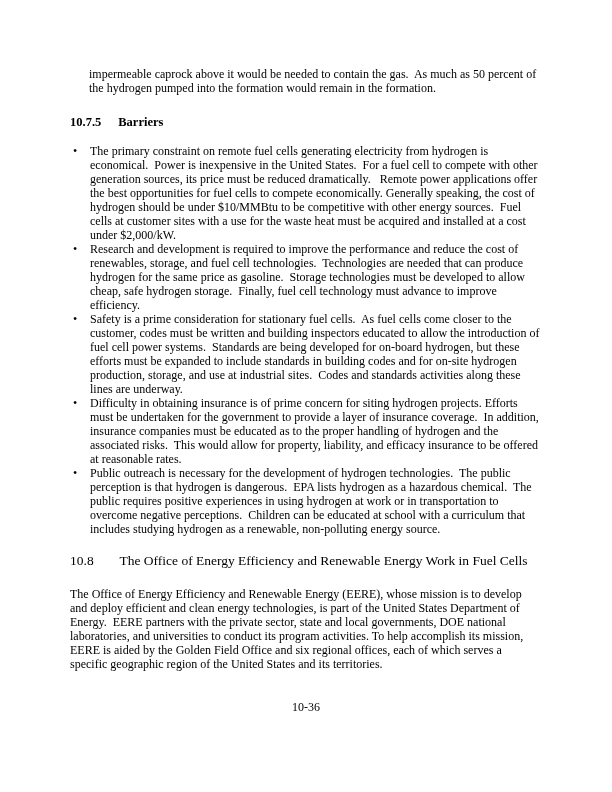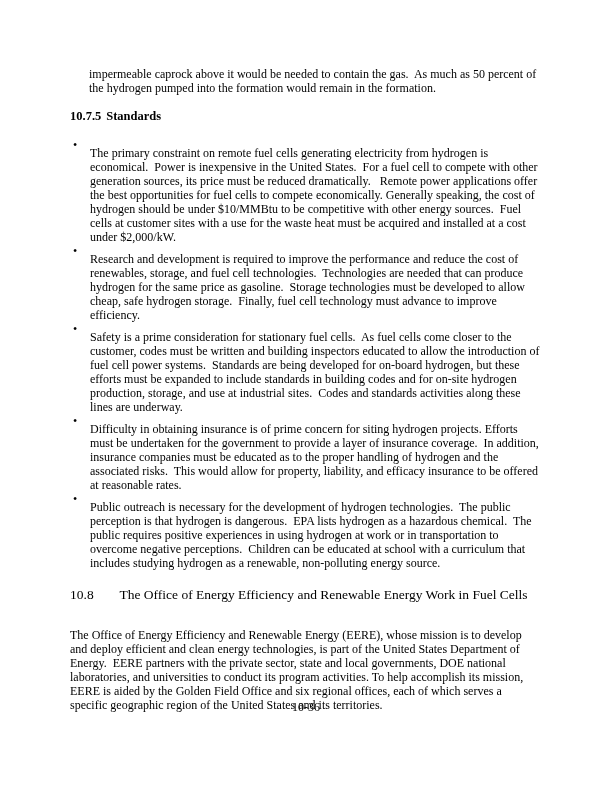--- a/index.html
+++ b/index.html
@@ -15,32 +15,31 @@
     font-family: "Liberation Serif", "DejaVu Serif", serif;
     color: #000000;
     overflow: hidden;
     box-sizing: border-box;
     padding: 67px 72px 0 70px;
   }
   .body-text {
     font-size: 12px;
     line-height: 14px;
     white-space: pre-wrap;
-    margin-top: 8px;
   }
   .cont-para {
     margin: 0 0 0 19px;
   }
   .subsection-heading {
     display: flex;
-    gap: 5px;
+    gap: 17px;
     font-weight: bold;
     font-size: 12.5px;
     line-height: 17px;
-    margin-top: 13px;
+    margin-top: 19px;
   }
   .intro-para {
     margin: 0;
   }
   .bullet-list {
     margin: 3px 0 0 0;
     padding: 0;
     list-style: none;
   }
   .bullet-item {
@@ -66,42 +65,42 @@
   }
   .major-heading .num {
     flex: 0 0 37px;
   }
   .major-heading .ttl {
     flex: 1 1 auto;
     white-space: pre-wrap;
     text-align: center;
   }
   .closing-para {
-    margin-top: 24px;
+    margin-top: 17px;
   }
   .footer {
     position: absolute;
     left: 0;
     top: 700px;
     width: 612px;
     text-align: center;
     font-size: 12px;
     line-height: 14px;
   }
 </style>
 </head>
 <body>
 
 <div class="page">
 
   <p class="body-text cont-para">impermeable caprock above it would be needed to contain the gas.  As much as 50 percent of the hydrogen pumped into the formation would remain in the formation.</p>
 
   <h3 class="subsection-heading">
     <span>10.7.5</span>
-    <span>Standards</span>
+    <span>Barriers</span>
   </h3>
 
 
   <ul class="bullet-list">
     <li class="bullet-item">
       <span class="bullet-marker">•</span>
       <span class="body-text bullet-body">The primary constraint on remote fuel cells generating electricity from hydrogen is economical.  Power is inexpensive in the United States.  For a fuel cell to compete with other generation sources, its price must be reduced dramatically.   Remote power applications offer the best opportunities for fuel cells to compete economically. Generally speaking, the cost of hydrogen should be under $10/MMBtu to be competitive with other energy sources.  Fuel cells at customer sites with a use for the waste heat must be acquired and installed at a cost under $2,000/kW.</span>
     </li>
     <li class="bullet-item">
       <span class="bullet-marker">•</span>

